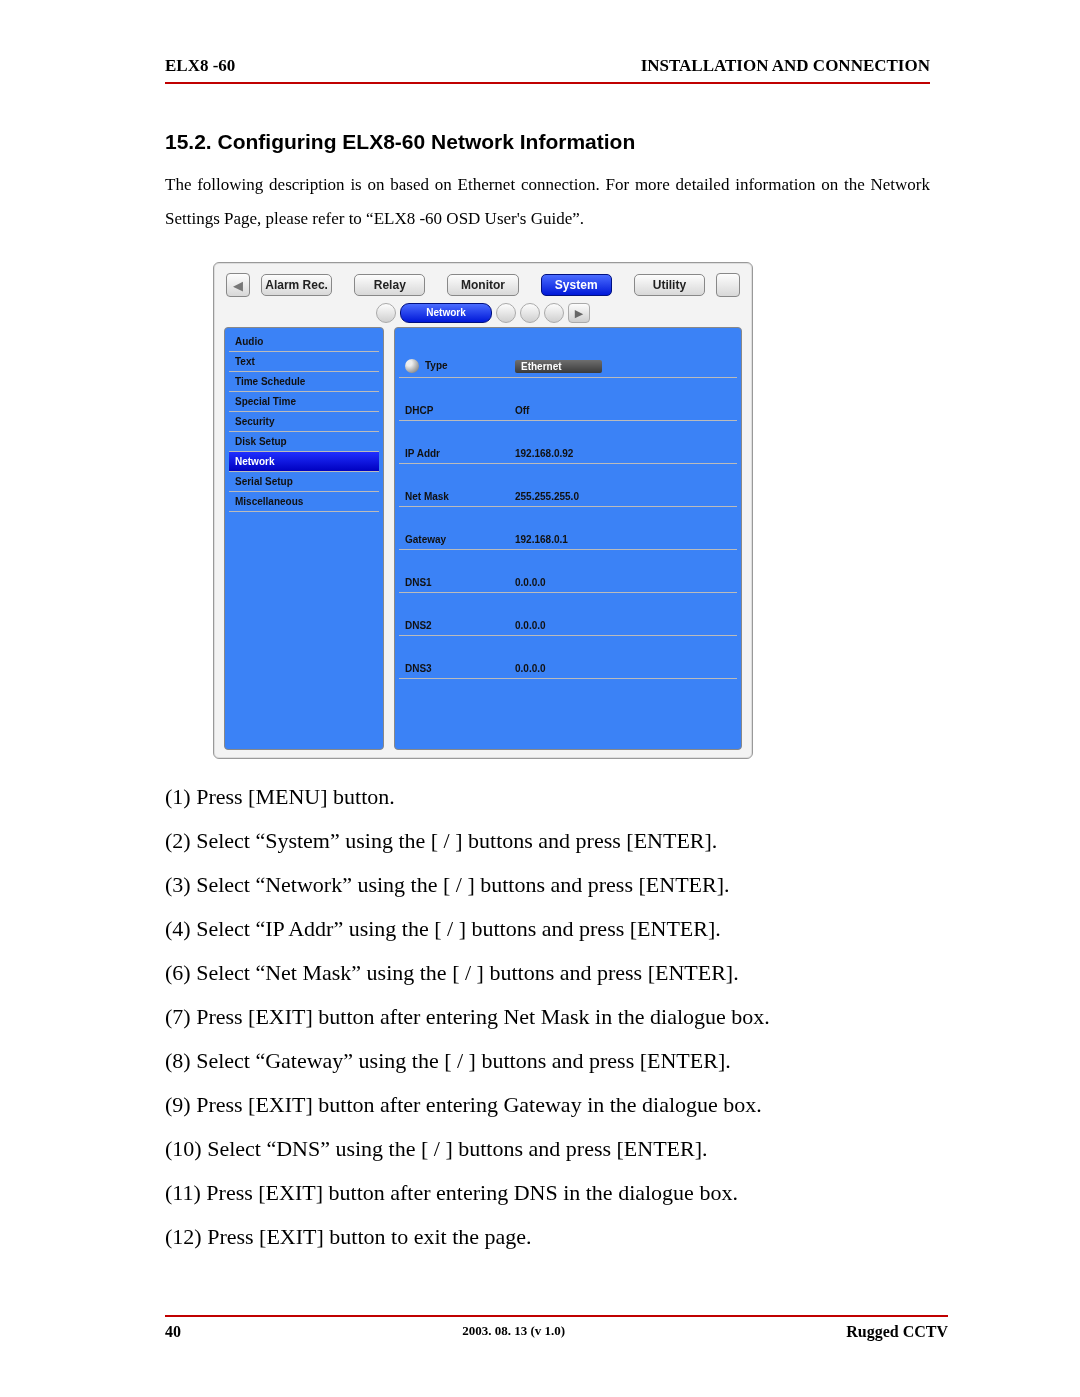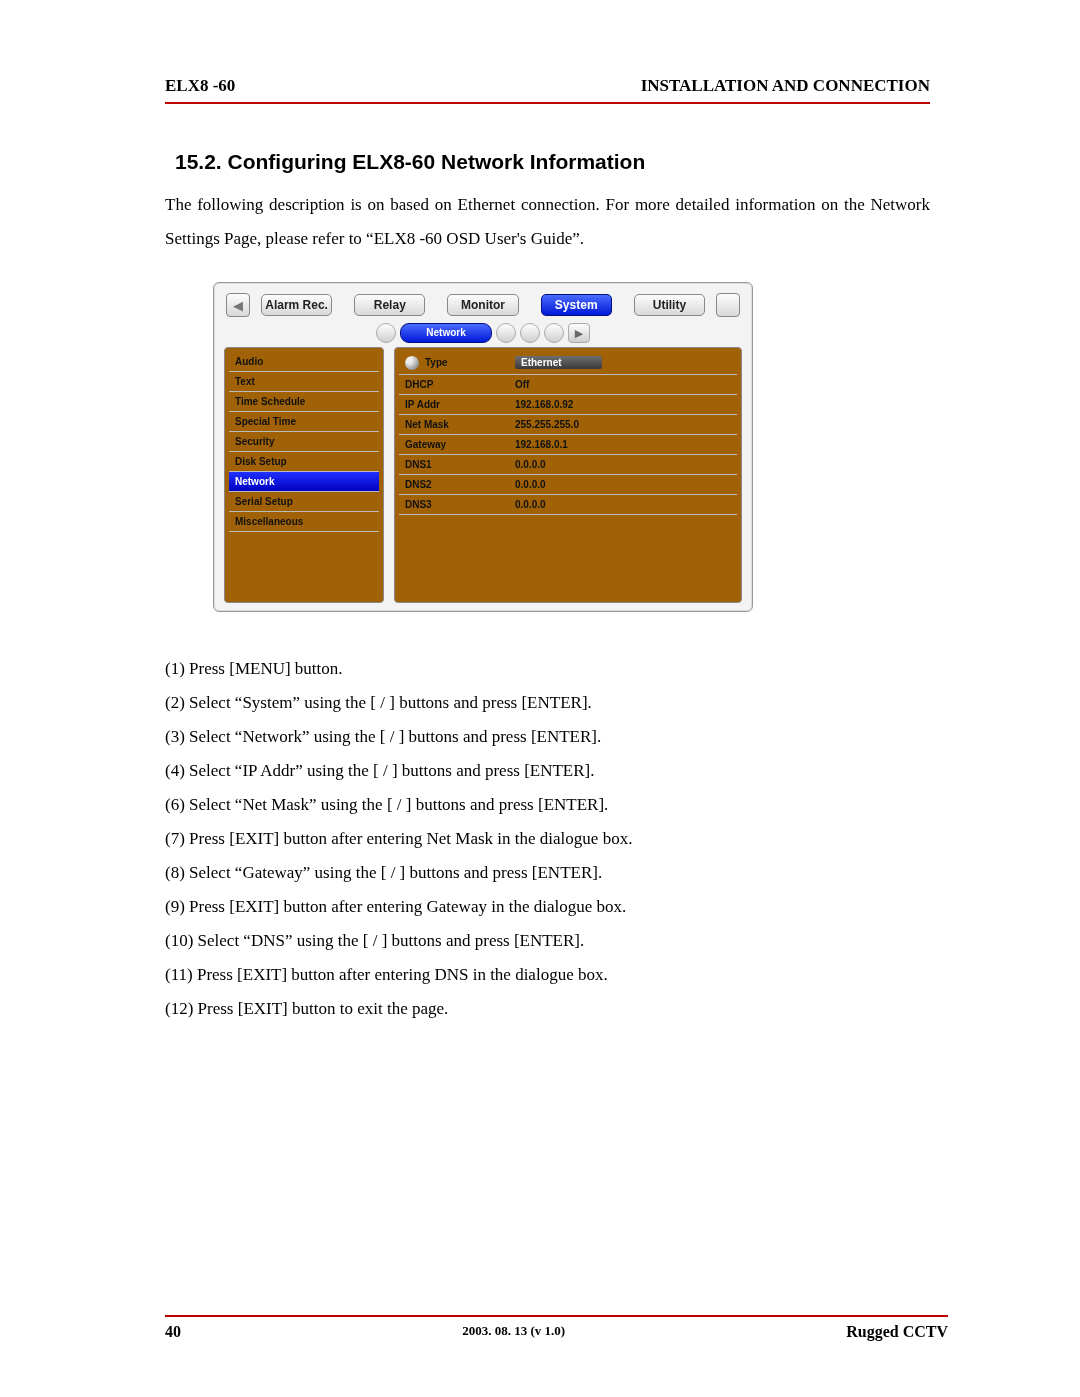--- a/index.html
+++ b/index.html
@@ -7,41 +7,40 @@
     padding: 0;
     background: #fff;
     font-family: "Times New Roman", Times, serif;
     color: #000;
   }
   .page {
     width: 1080px;
     height: 1397px;
     position: relative;
     box-sizing: border-box;
-    padding: 76px 150px 50px 165px;
+    padding: 56px 150px 50px 165px;
   }
   .header-row {
     display: flex;
     justify-content: space-between;
     font-weight: bold;
     font-size: 17px;
     padding-bottom: 6px;
   }
   .hr-red {
     border: none;
     border-top: 2px solid #c00000;
     margin: 0;
   }
   .section-title {
     font-family: Arial, Helvetica, sans-serif;
     font-weight: bold;
     font-size: 21px;
     margin-top: 46px;
     margin-bottom: 14px;
-    margin-left: 10px;
   }
   .intro {
     font-size: 17px;
     line-height: 2.0;
     text-align: justify;
   }
   
   .osd-wrap {
     margin-top: 26px;
     margin-left: 48px;
@@ -110,21 +109,21 @@
     width:20px;height:18px;border-radius:4px;
     background:linear-gradient(#fdfdfd,#cfcfcf);border:1px solid #aaa;
     color:#666;display:flex;align-items:center;justify-content:center;font-size:11px;
   }
   .osd-body {
     display:flex;
     margin-top:4px;
     gap:10px;
   }
   .osd-left, .osd-right {
-    background:#a16207;
+    background:#3b82f6;
     border:1px solid #888;
     border-radius:4px;
     padding:4px 4px 70px 4px;
   }
   .osd-left { width:150px; }
   .osd-right { flex:1; }
   .menu-item {
     font-size:10px;
     font-weight:bold;
     color:#111;
@@ -139,21 +138,22 @@
     width:14px;height:14px;border-radius:50%;
     background:radial-gradient(circle at 30% 30%,#eee 20%,#666 100%);
     display:inline-block;vertical-align:middle;margin-right:6px;
   }
   .row {
     display:flex;
     font-size:10px;
     font-weight:bold;
     padding:4px 6px;
     border-bottom:1px solid #bbb;
-    align-items:flex-start;
+    align-items:flex-end;
+    margin-top:23px;
   }
   .row .k { width:110px; color:#111; }
   .row .v { color:#111; }
   .row.first .v {
     background:linear-gradient(#6e6e6e,#3a3a3a);
     color:#fff;
     padding:1px 40px 1px 6px;
     border-radius:2px;
   }
   .osd-status {
@@ -161,22 +161,22 @@
     background:linear-gradient(#e5e5e5,#cfcfcf);
     border:1px solid #999;
     border-radius:3px;
     font-size:10px;
     font-weight:bold;
     padding:4px 8px;
   }
   .osd-bottom-space { height:8px; }
   
   .instr {
-    margin-top:40px;
-    font-size:17px;
+    margin-top:16px;
+    font-size:22px;
     line-height:2.0;
   }
   .instr div { }
   .footer {
     position:absolute;
     bottom:56px;
     left:165px;
     right:132px;
   }
   .footer-row {

